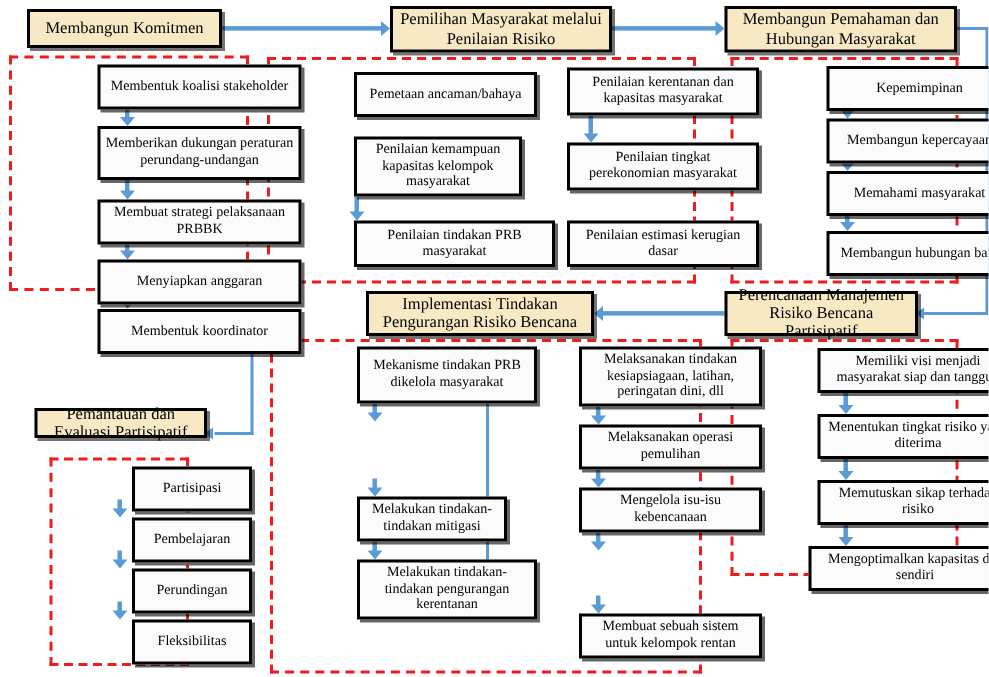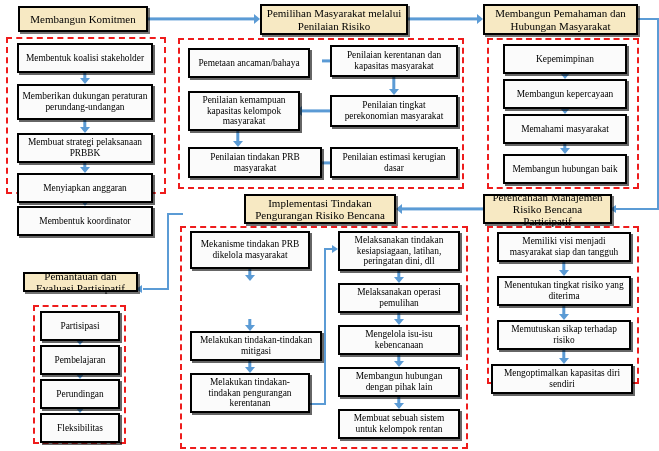--- a/index.html
+++ b/index.html
@@ -10,21 +10,21 @@
   
   .hdr{position:absolute;background:#f7e9c3;border:2px solid #000;
        box-shadow:2px 2px 0 rgba(0,0,0,.55);
        display:flex;align-items:center;justify-content:center;text-align:center;
        font-size:11px;line-height:1.12;padding:2px 4px;box-sizing:border-box;z-index:6;}
 
   
   .pbox{position:absolute;background:#fbfbfb;border:2.2px solid #000;
         box-shadow:2px 2px 0 rgba(0,0,0,.6);
         display:flex;align-items:center;justify-content:center;text-align:center;
-        font-size:9.4px;line-height:1.14;padding:13px 3px;box-sizing:border-box;z-index:5;}
+        font-size:9.4px;line-height:1.14;padding:13px 3px;box-sizing:border-box;z-index:5;margin-left:48px;}
 
   
   .grp{position:absolute;border:2.4px dashed #ee1c1c;box-sizing:border-box;z-index:2;
        background:transparent;}
 
   
   .ln{position:absolute;background:#5b9bd5;z-index:3;}
   .ln.v{width:2.2px;}
   .ln.h{height:2.2px;}
   .arw{position:absolute;width:0;height:0;z-index:4;}
@@ -242,21 +242,21 @@
   <div class="vcon" style="left:244px;top:269px;width:12px;height:12px;">
       <i style="height:7px;"></i>
       <b></b>
     </div>
 
   <div class="vcon" style="left:244px;top:319px;width:12px;height:12px;">
       <i style="height:7px;"></i>
       <b></b>
     </div>
 
-  <div class="pbox" style="left:190px;top:331px;width:132px;height:30px;">
+  <div class="pbox" style="left:190px;top:331px;width:100px;height:30px;">
     <span>Melakukan tindakan-tindakan mitigasi</span>
   </div>
   <div class="vcon" style="left:244px;top:361px;width:12px;height:12px;">
       <i style="height:7px;"></i>
       <b></b>
     </div>
 
   <div class="pbox" style="left:190px;top:373px;width:120px;height:40px;">
     <span>Melakukan tindakan-tindakan pengurangan kerentanan</span>
   </div>
@@ -283,23 +283,20 @@
     </div>
 
   <div class="pbox" style="left:338px;top:325px;width:122px;height:30px;">
     <span>Mengelola isu-isu kebencanaan</span>
   </div>
   <div class="vcon" style="left:393px;top:355px;width:12px;height:12px;">
       <i style="height:7px;"></i>
       <b></b>
     </div>
 
-  <div class="pbox" style="left:338px;top:367px;width:122px;height:30px;">
-    <span>Membangun hubungan dengan pihak lain</span>
-  </div>
   <div class="vcon" style="left:393px;top:397px;width:12px;height:12px;">
       <i style="height:7px;"></i>
       <b></b>
     </div>
 
   <div class="pbox" style="left:338px;top:409px;width:122px;height:30px;">
     <span>Membuat sebuah sistem untuk kelompok rentan</span>
   </div>
 
   <div class="ln v" style="left:167px;top:213px;height:77px;"></div>

